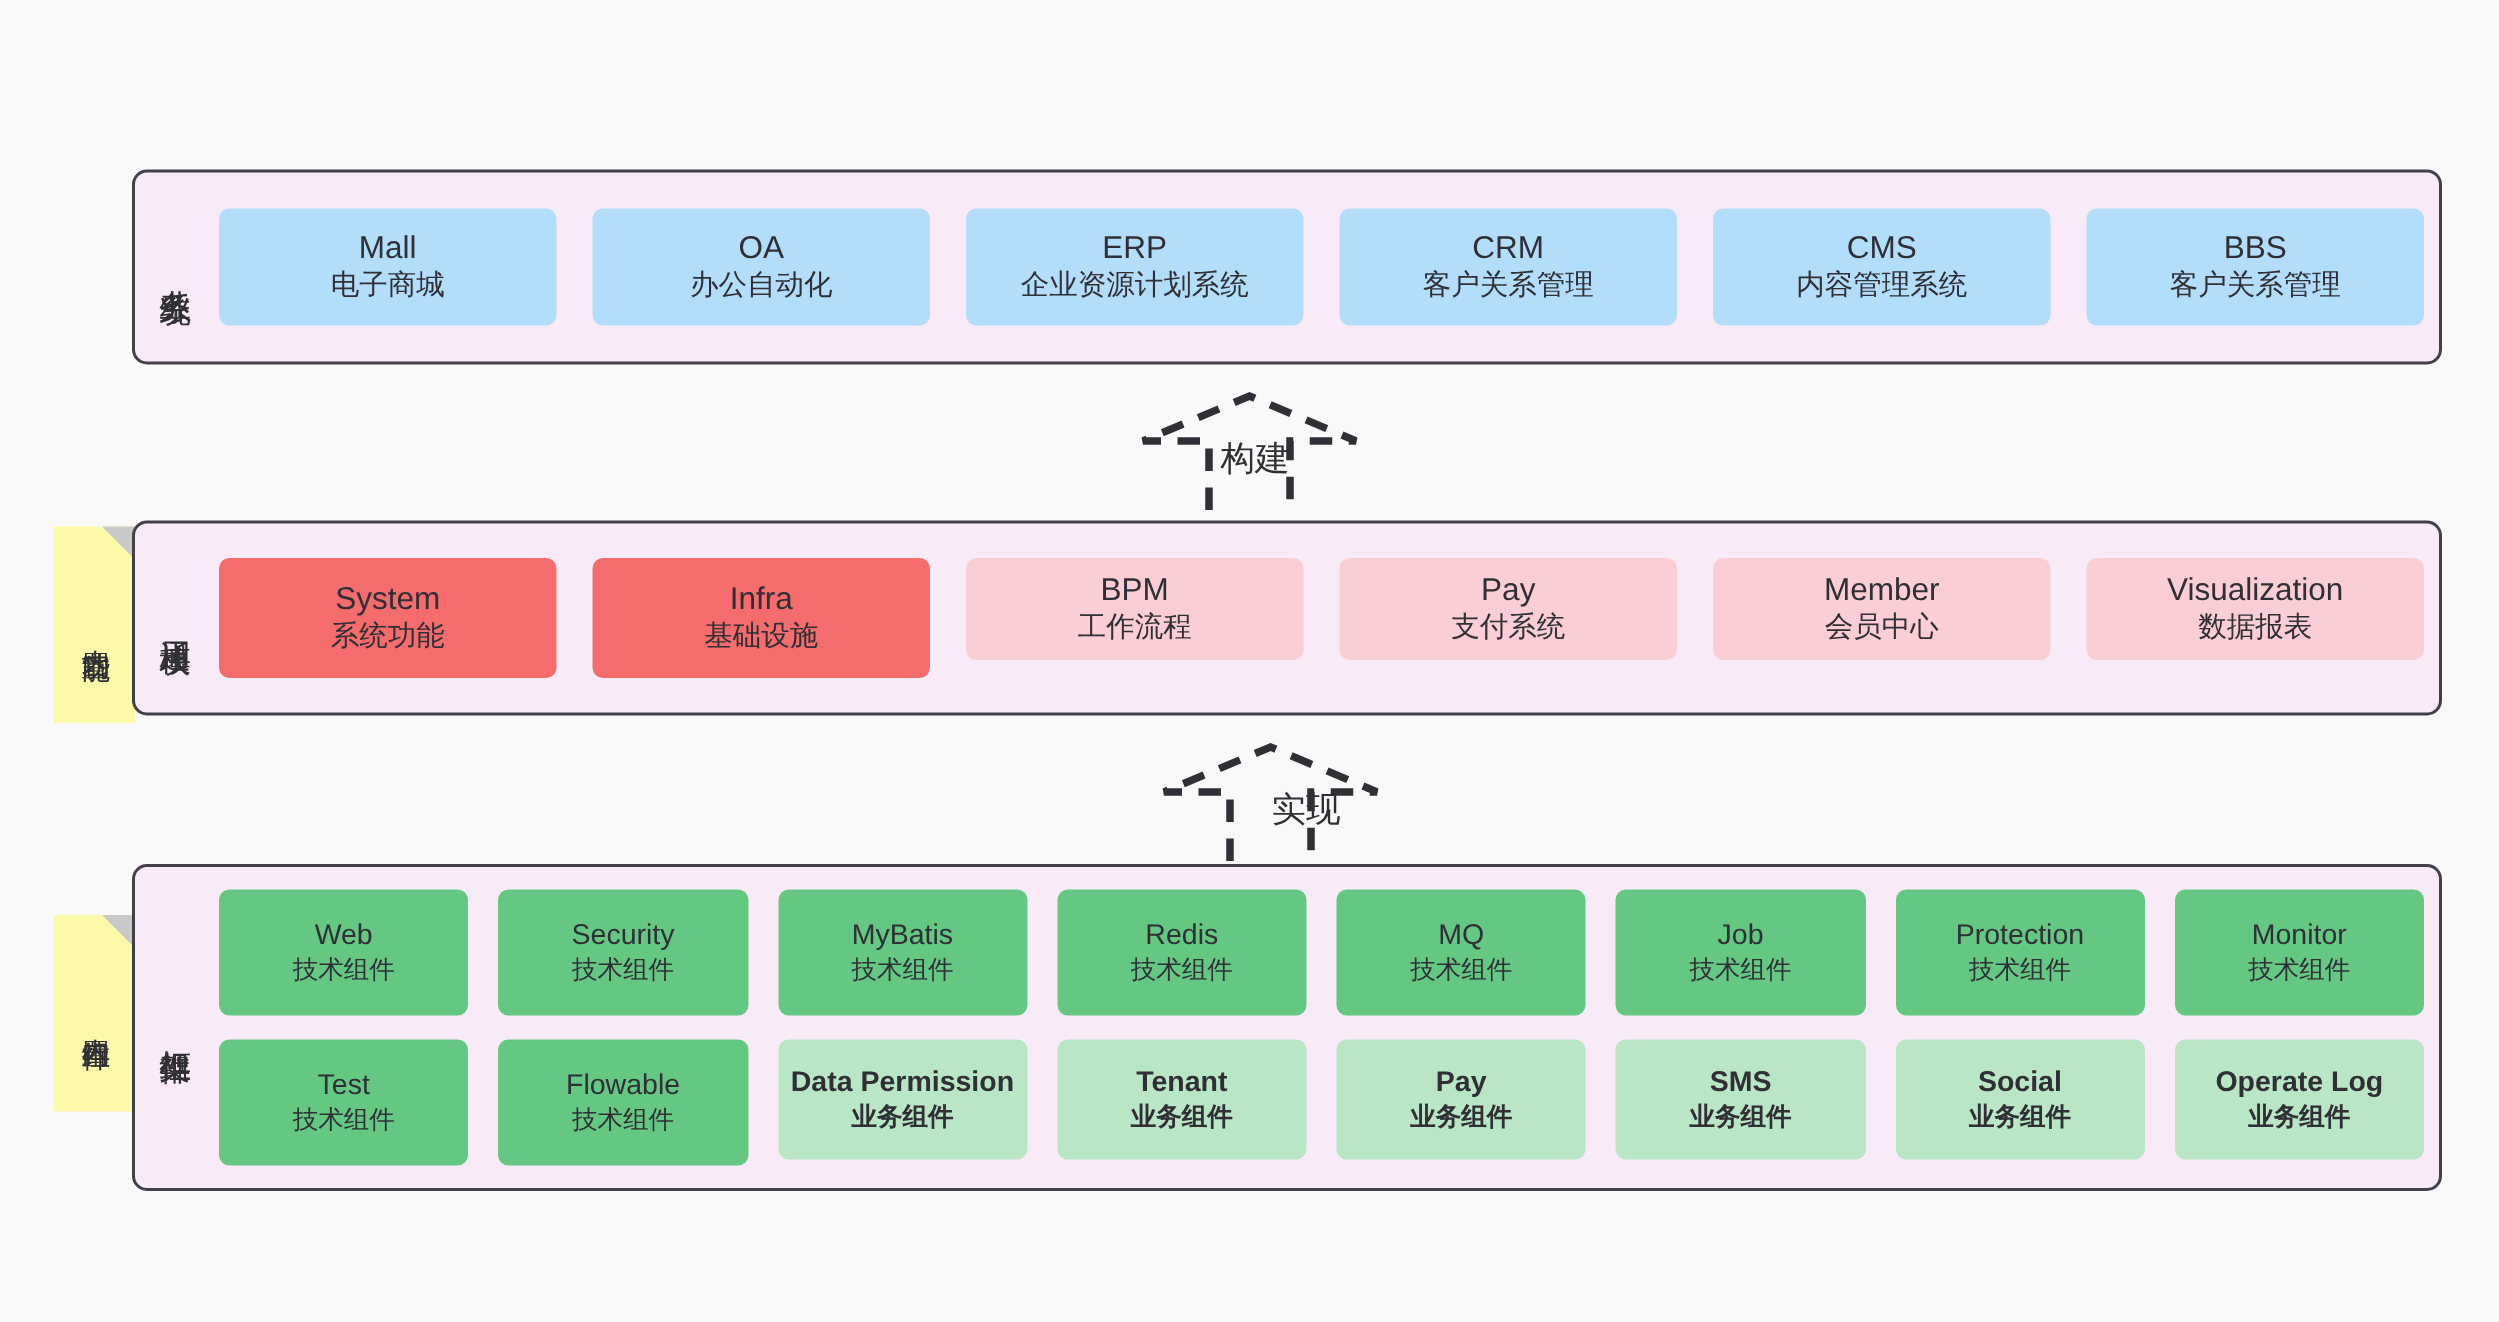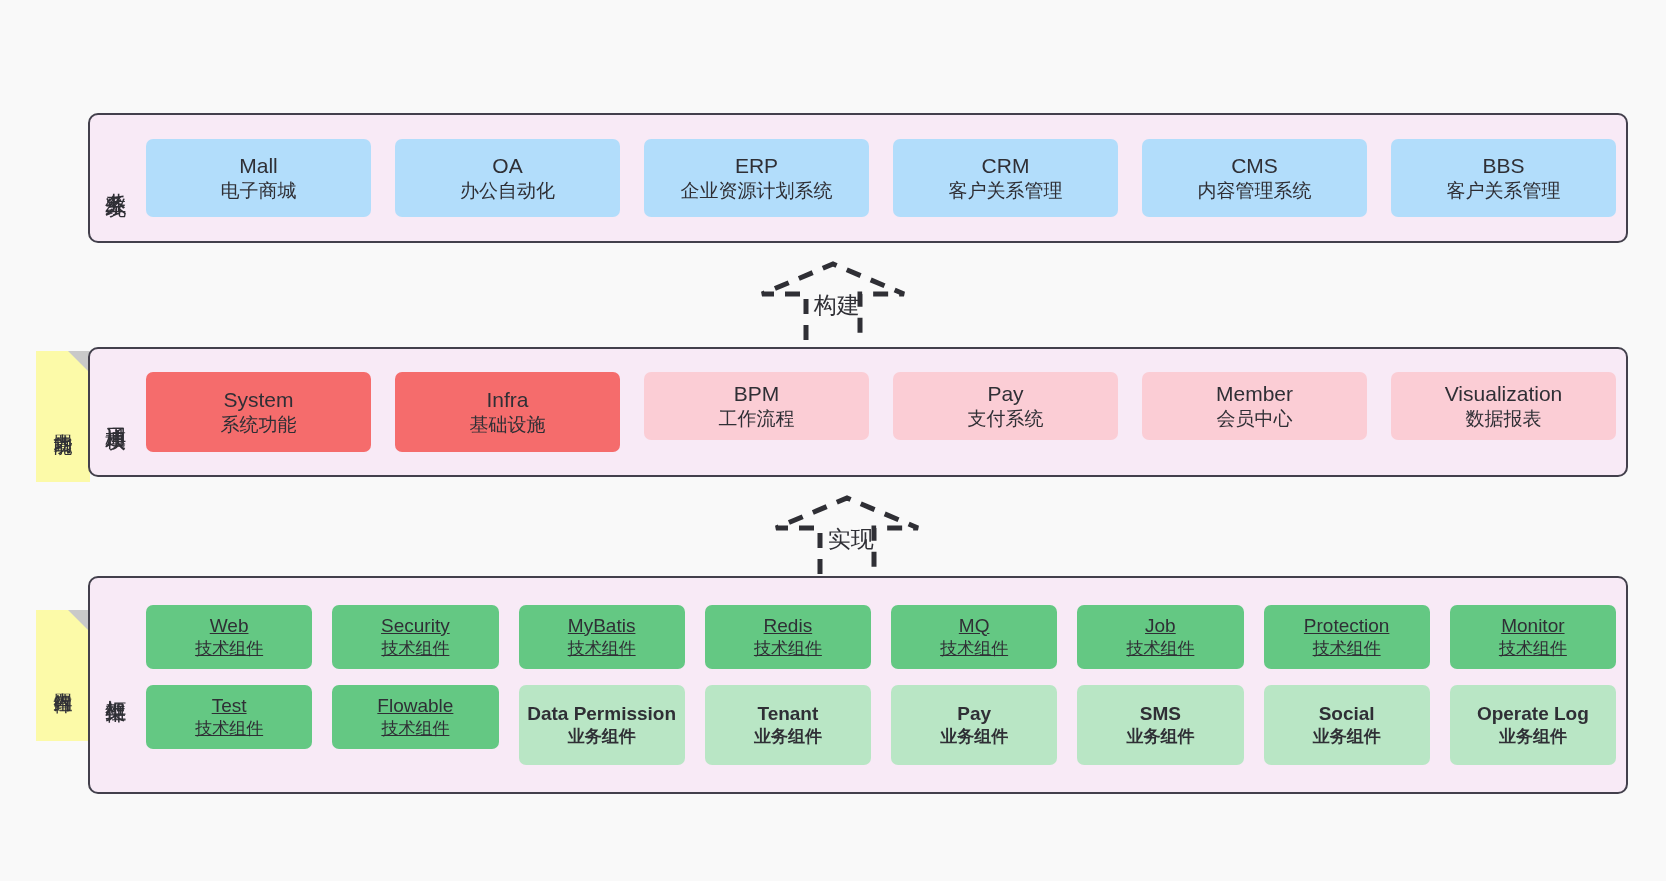--- a/index.html
+++ b/index.html
@@ -82,21 +82,21 @@
   .card .cn {
     font-size: 19px;
     color: #2f2f35;
   }
   .card.small .en { font-size: 19px; }
   .card.small .cn { font-size: 17px; }
 
   .c-blue      { background: #b2ddfb; height: 78px; }
   .c-red       { background: #f56c6c; height: 80px; }
   .c-pink      { background: #fbcdd5; height: 68px; }
-  .c-green     { background: #64c883; height: 64px; text-decoration: underline; }
+  .c-green     { background: #64c883; height: 84px; }
   .c-lightgreen{ background: #b9e6c5; height: 80px; font-weight: bold; }
 
   
   .note {
     position: absolute;
     width: 54px;
     background: #fcfaa8;
     display: flex;
     align-items: center;
     justify-content: center;
@@ -211,21 +211,21 @@
           <span class="cn">数据报表</span>
         </div>
       </div>
     </div>
   </div>
 
   <div class="arrow" style="left:762px; top:492px; width:170px; height:90px;">
     <svg width="170" height="90" viewBox="0 0 170 90">
       <path d="M 58 82 L 58 36 L 14 36 L 85 6 L 156 36 L 112 36 L 112 82" fill="none" stroke="#2f2f35" stroke-width="5" stroke-dasharray="15 11" stroke-linecap="butt"></path>
     </svg>
-    <span class="lbl" style="top:32px;">实现</span>
+    <span class="lbl" style="top:32px;margin-left:20px;">实现</span>
   </div>
 
   <div class="note" style="left:36px; top:610px; height:131px;">
     <span class="fold"></span>
     <span class="note-text">内置组件</span>
   </div>
 
   <div class="layer" id="layer-framework" style="left:88px; top:576px; width:1540px; height:218px;">
     <div class="layer-title">框架组件</div>
     <div class="layer-body">

